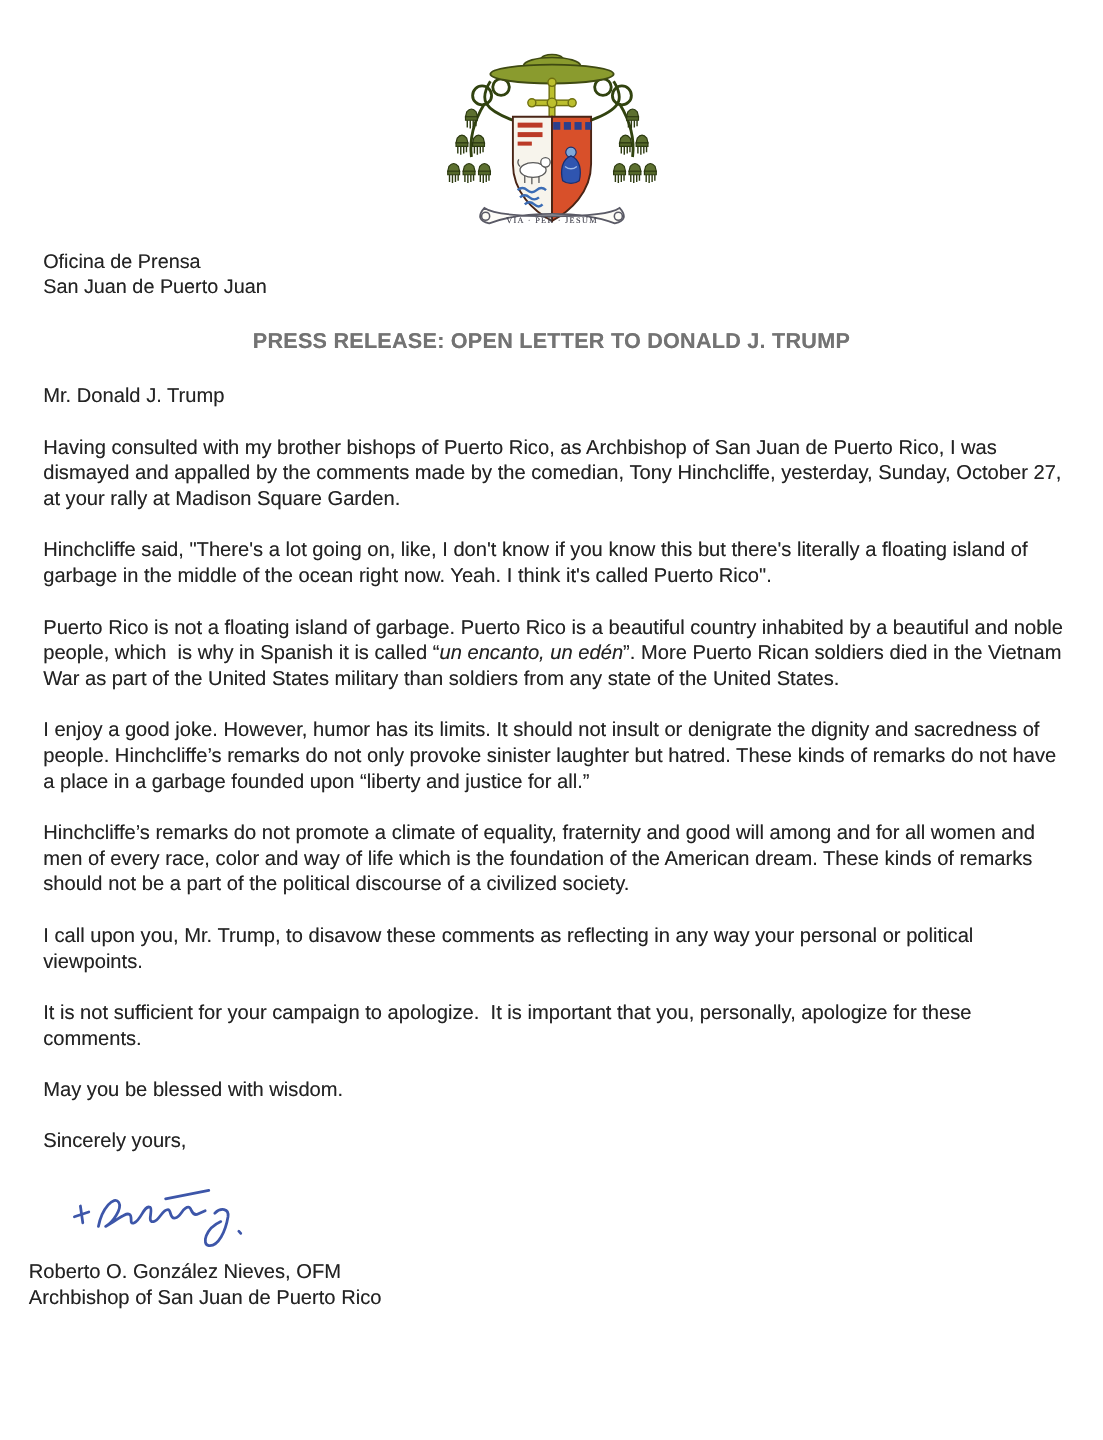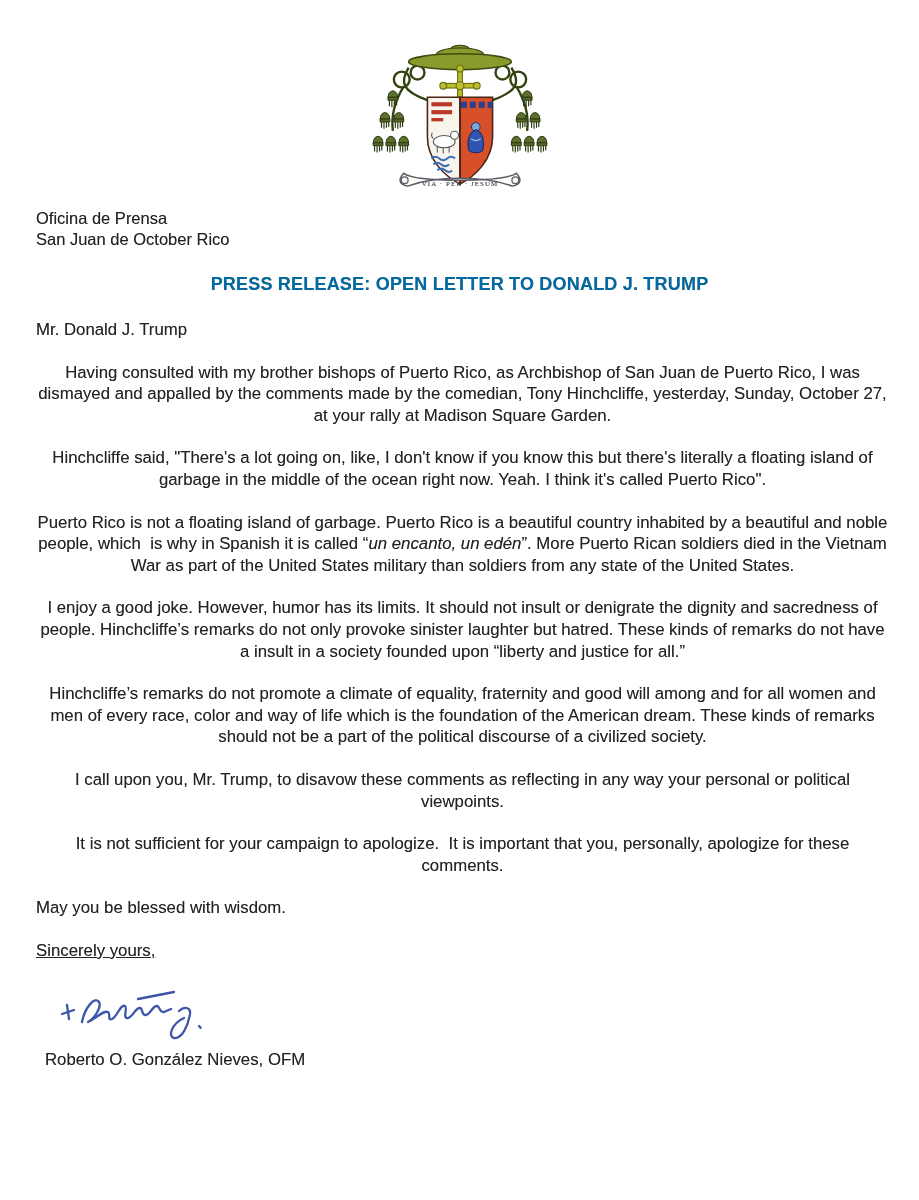--- a/index.html
+++ b/index.html
@@ -7,33 +7,33 @@
     width:919px;height:1200px;background:#ffffff;position:relative;overflow:hidden;
     font-family:"Liberation Sans","DejaVu Sans",sans-serif;color:#232323;
     text-shadow:0 0 .4px rgba(40,40,40,.45);
   }
   .crest-wrap{display:flex;justify-content:center;padding-top:40px;}
   .crest{width:192px;height:156px;}
   .office{margin:12px 0 0 36px;font-size:16.5px;line-height:20.5px;}
   .office div{white-space:pre-wrap;}
   .title{
     text-align:center;font-weight:700;font-size:18px;letter-spacing:.2px;
-    margin:25px 40px 24px 40px;color:#0369a1;
+    margin:25px 40px 24px 40px;color:#737373;
   }
   .body-text{margin:0 30px 0 36px;font-size:16.8px;line-height:21.6px;}
   .recipient div{white-space:pre-wrap;}
   .recipient{margin-bottom:21px;}
   .salutation{margin-bottom:21px;white-space:pre-wrap;}
-  .para{margin:0 0 21px 0;white-space:pre-wrap;text-align:center;}
+  .para{margin:0 0 21px 0;white-space:pre-wrap;}
   .para em{font-style:italic;}
   .closing-1{margin:0 0 21px 0;white-space:pre-wrap;}
-  .closing-2{margin:0 0 0 0;white-space:pre-wrap;text-decoration:underline;}
+  .closing-2{margin:0 0 0 0;white-space:pre-wrap;}
   .sig-block{margin:20px 0 0 52px;height:62px;}
   .sig-block svg{width:220px;height:62px;}
-  .name-block{margin:6px 0 0 45px;font-size:16.8px;line-height:21.5px;}
+  .name-block{margin:6px 0 0 24px;font-size:16.8px;line-height:21.5px;}
   .name-block div{white-space:pre-wrap;}
 </style>
 </head>
 <body>
 
 <div class="page">
 
   <div class="crest-wrap">
     <svg class="crest" viewBox="0 0 190 158" aria-hidden="true">
       <defs>
@@ -129,36 +129,36 @@
         <path d="M38,135 q-9,10 4,13 q21,-8 53,-8 q32,0 53,8 q13,-3 4,-13 q-10,7 -57,7 q-47,0 -57,-7 z" fill="#fdfcf7" stroke="#5a5a66" stroke-width="1.5"></path>
         <circle cx="39" cy="142" r="3.4" fill="none" stroke="#5a5a66" stroke-width="1.3"></circle>
         <circle cx="151" cy="142" r="3.4" fill="none" stroke="#5a5a66" stroke-width="1.3"></circle>
         <text x="95" y="148" text-anchor="middle" font-size="7" letter-spacing="1.1" fill="#4a4a58" font-family="Liberation Serif, serif">VIA · PER · JESUM</text>
       </g>
     </svg>
   </div>
 
   <div class="office">
     <div>Oficina de Prensa</div>
-    <div>San Juan de October Rico</div>
+    <div>San Juan de Puerto Juan</div>
   </div>
 
   <div class="title">PRESS RELEASE: OPEN LETTER TO DONALD J. TRUMP</div>
 
   <div class="body-text">
 
     <div class="recipient">
       <div>Mr. Donald J. Trump</div>
     </div>
 
 
     <p class="para">Having consulted with my brother bishops of Puerto Rico, as Archbishop of San Juan de Puerto Rico, I was dismayed and appalled by the comments made by the comedian, Tony Hinchcliffe, yesterday, Sunday, October 27, at your rally at Madison Square Garden.</p>
     <p class="para">Hinchcliffe said, "There's a lot going on, like, I don't know if you know this but there's literally a floating island of garbage in the middle of the ocean right now. Yeah. I think it's called Puerto Rico".</p>
     <p class="para"><span>Puerto Rico is not a floating island of garbage. Puerto Rico is a beautiful country inhabited by a beautiful and noble people, which  is why in Spanish it is called “</span><em>un encanto, un edén</em><span>”. More Puerto Rican soldiers died in the Vietnam War as part of the United States military than soldiers from any state of the United States.</span></p>
-    <p class="para">I enjoy a good joke. However, humor has its limits. It should not insult or denigrate the dignity and sacredness of people. Hinchcliffe’s remarks do not only provoke sinister laughter but hatred. These kinds of remarks do not have a insult in a society founded upon “liberty and justice for all.”</p>
+    <p class="para">I enjoy a good joke. However, humor has its limits. It should not insult or denigrate the dignity and sacredness of people. Hinchcliffe’s remarks do not only provoke sinister laughter but hatred. These kinds of remarks do not have a place in a garbage founded upon “liberty and justice for all.”</p>
     <p class="para">Hinchcliffe’s remarks do not promote a climate of equality, fraternity and good will among and for all women and men of every race, color and way of life which is the foundation of the American dream. These kinds of remarks should not be a part of the political discourse of a civilized society.</p>
     <p class="para">I call upon you, Mr. Trump, to disavow these comments as reflecting in any way your personal or political viewpoints.</p>
     <p class="para">It is not sufficient for your campaign to apologize.  It is important that you, personally, apologize for these comments.</p>
 
     <p class="closing-1">May you be blessed with wisdom.</p>
     <p class="closing-2">Sincerely yours,</p>
   </div>
 
   <div class="sig-block" title="+ Roberto">
     <svg viewBox="0 0 220 62" aria-hidden="true">
@@ -168,15 +168,16 @@
         <path d="M30,41 C33,26 43,15 47,21 C50,26 42,38 36,41 C46,36 52,29 56,31 C59,33 55,40 60,38 C66,35 68,23 73,25 C76,27 70,38 76,37 C81,36 83,27 88,27 C91,27 89,35 94,34 C99,33 100,25 105,25 C108,25 107,32 112,31 L119,28"></path>
         <path d="M86,18 L122,11"></path>
         <path d="M127,30 C132,25 139,26 138,33 C136,45 130,58 122,57 C116,56 119,43 132,37"></path>
         <path d="M147,45 l1.6,1.8"></path>
       </g>
     </svg>
   </div>
 
   <div class="name-block">
     <div>Roberto O. González Nieves, OFM</div>
+    <div>Archbishop of San Juan de Puerto Rico</div>
   </div>
 
 </div>
 
 </body></html>

